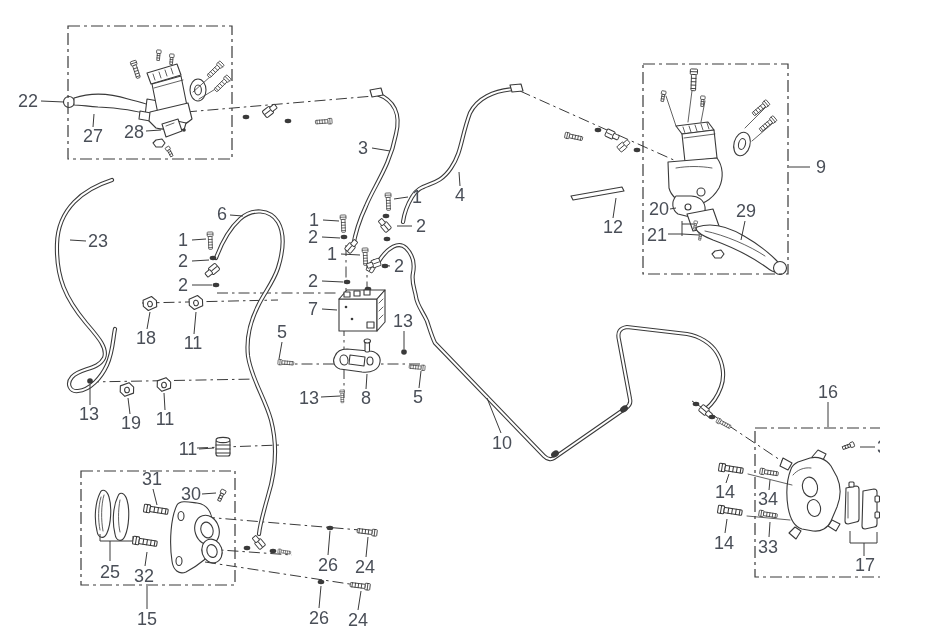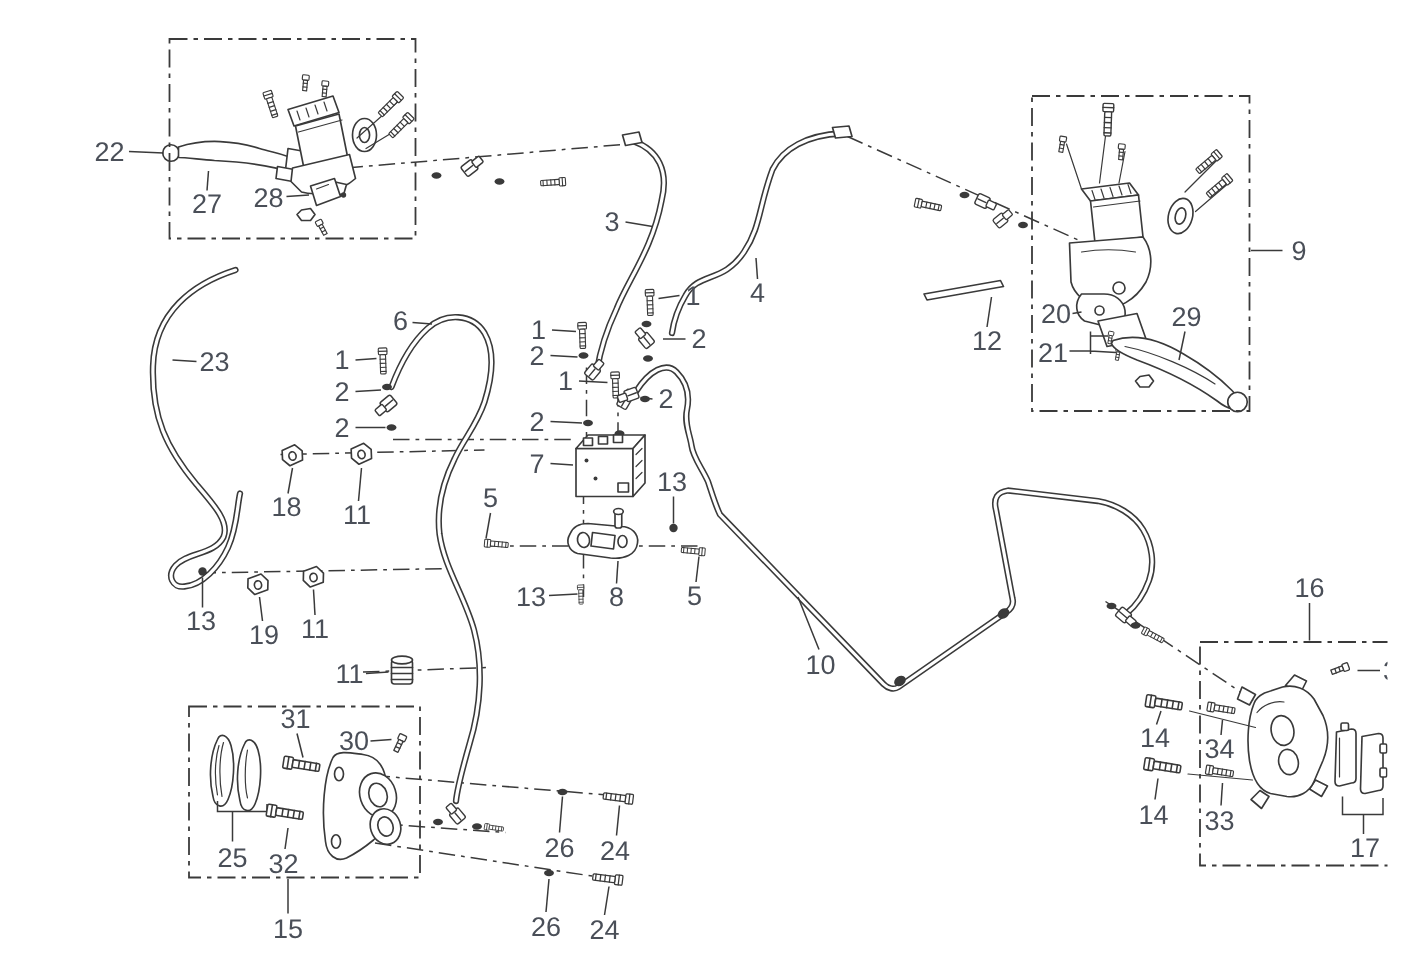--- a/index.html
+++ b/index.html
@@ -1,17 +1,17 @@
 <!DOCTYPE html>
 <html style="--line: #3a3a3a; --label: #4a4f58; --bg: #ffffff;"><head>
 <meta charset="utf-8">
 <style>
   :root { --line:#3a3a3a; --label:#4a4f58; --bg:#ffffff; }
   html,body{margin:0;padding:0;background:var(--bg);}
-  .stage{width:880px;height:642px;position:relative;background:var(--bg);overflow:hidden;padding-left:45px;}
+  .stage{width:880px;height:642px;position:relative;background:var(--bg);overflow:hidden;}
   svg{display:block;}
   .pt{fill:#fff;stroke:var(--line);stroke-width:1.1;stroke-linejoin:round;}
   .dk{fill:var(--line);stroke:none;}
   .ln{fill:none;stroke:var(--line);stroke-width:1.1;stroke-linecap:round;}
   .thin{stroke-width:0.8;}
   .dd{fill:none;stroke:var(--line);stroke-width:1;stroke-dasharray:11 4 2.5 4;}
   .hose-o{fill:none;stroke:var(--line);stroke-width:4.2;stroke-linecap:round;}
   .hose-i{fill:none;stroke:#fff;stroke-width:2.1;stroke-linecap:round;}
   .abox{fill:none;stroke:var(--line);stroke-width:1.2;stroke-dasharray:12 4 3 4;}
   .lead{stroke:var(--line);stroke-width:1;fill:none;}

